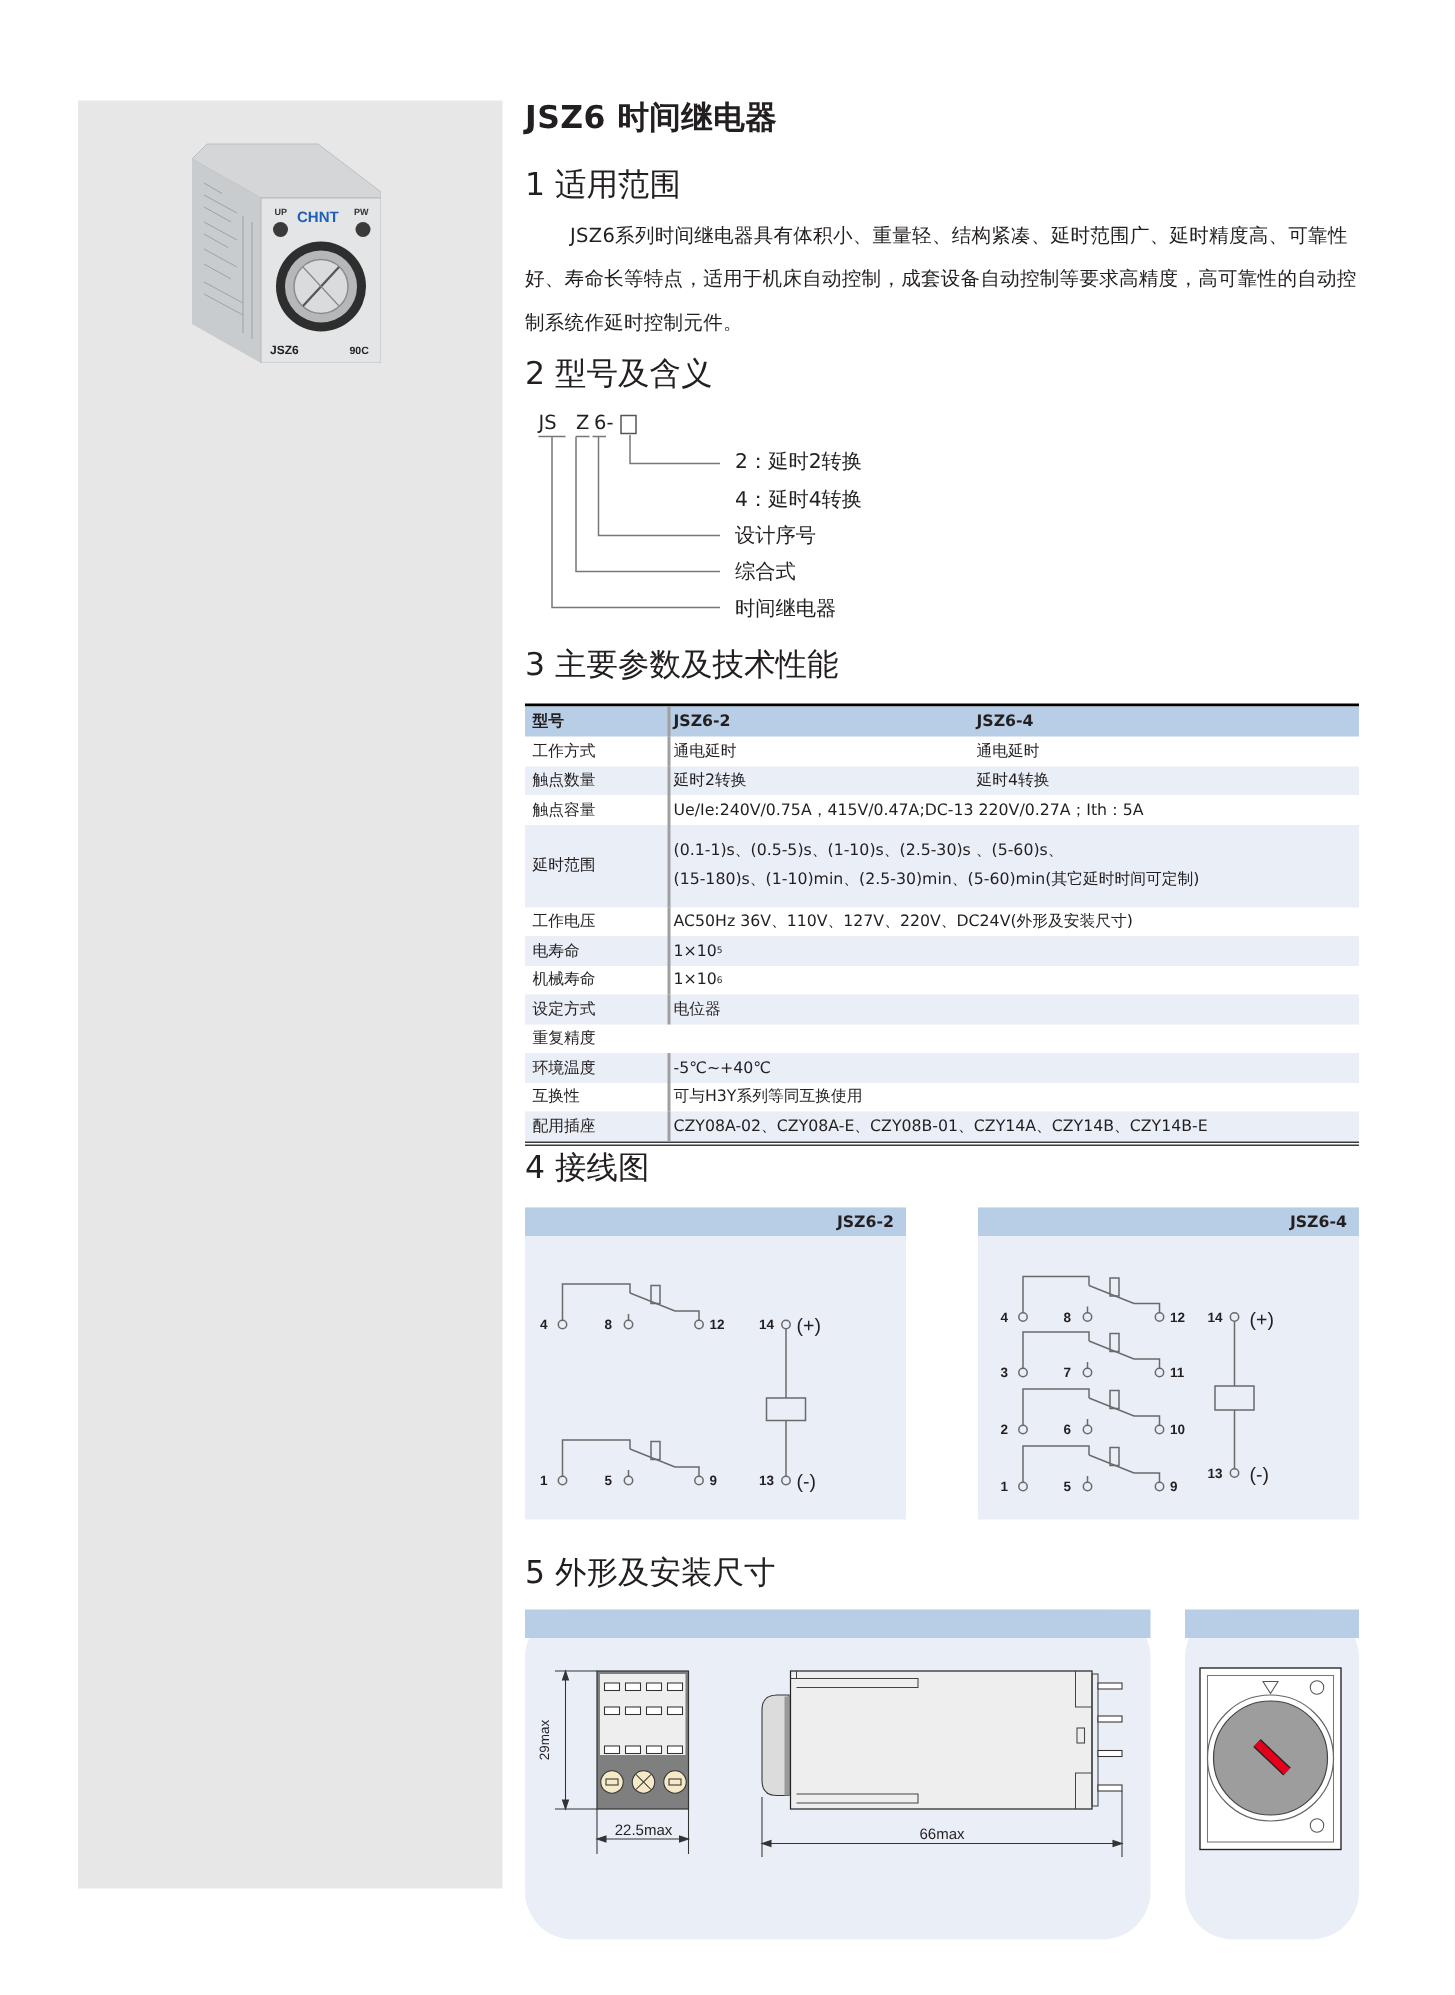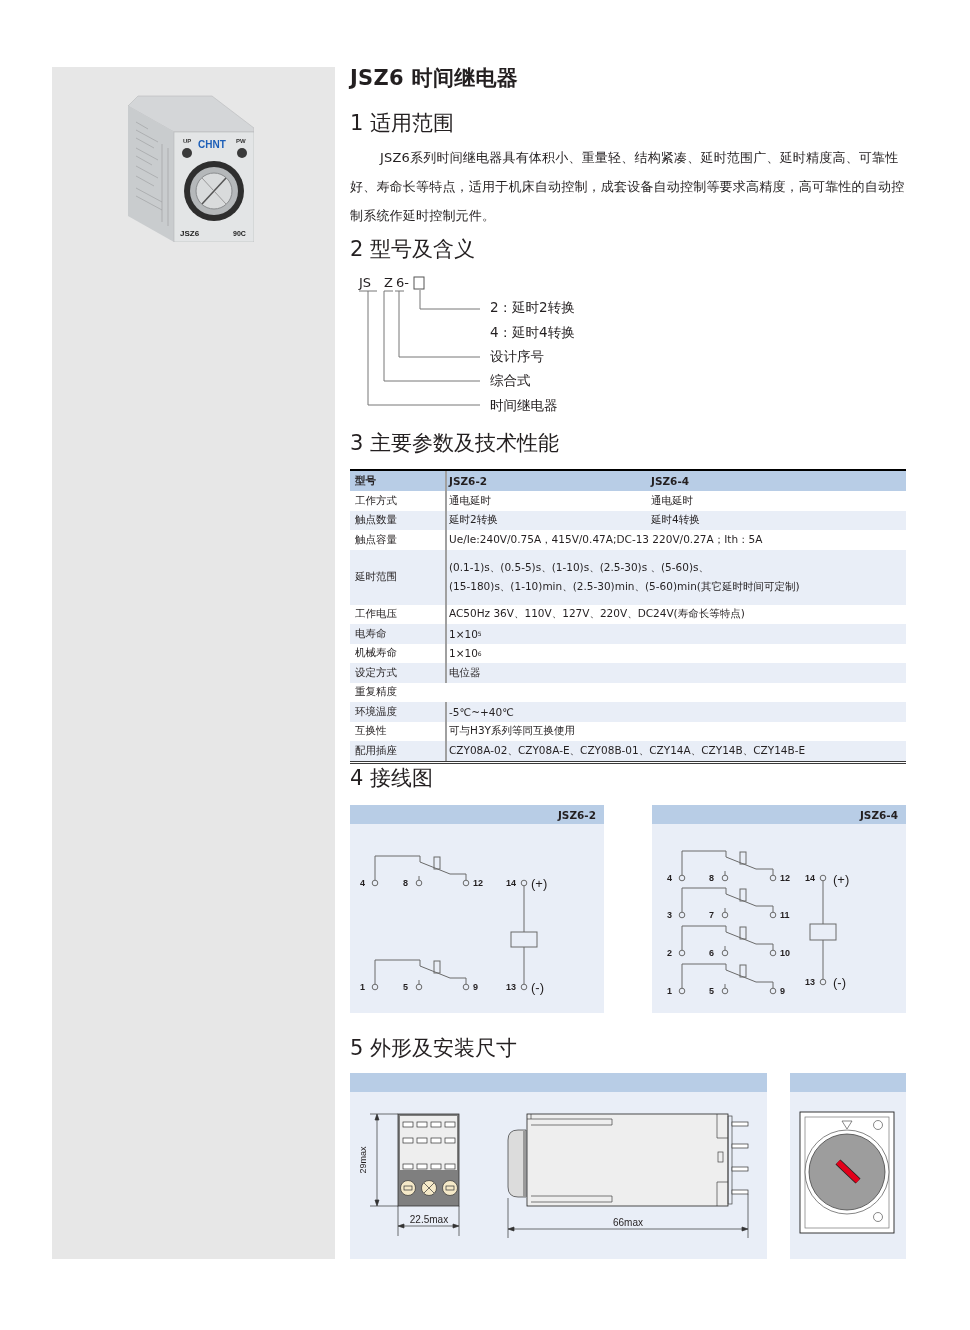--- a/index.html
+++ b/index.html
@@ -30,21 +30,21 @@
   .ptable .tall .c2 { flex-direction: column; align-items: flex-start; justify-content: center; line-height: 19px; }
   .ptable .bottom { border-top: 1.5px solid #3a3a3a; height: 3px; border-bottom: 1px solid #3a3a3a; }
   sup { font-size: 6px; vertical-align: 4px; }
 
   
   .wbox { position: absolute; top: 805px; width: 254px; height: 208px; background: #e9eef7; }
   .wbox .bar { height: 19px; background: #b8cde6; font-size: 10.5px; font-weight: bold; text-align: right; padding-right: 8px; line-height: 20px; }
   .wbox svg { position: absolute; left: 0; top: 19px; }
 
   
-  .dbox { position: absolute; top: 1073px; height: 186px; background: #e9eef7; }
+  .dbox { position: absolute; top: 1073px; height: 220px; background: #e9eef7; border-radius: 32px; }
   .dbox .bar { height: 19px; background: #b8cde6; }
   .dbox svg { position: absolute; left: 0; top: 19px; }
 </style>
 </head>
 <body>
 
 <div class="side-panel"></div>
 <svg class="product-photo" viewBox="0 0 126 150" width="126" height="150">
 
   <polygon points="0,14 10,4 84,4 126,36 126,40 46,40 0,14" fill="#d4d6d8" stroke="#b8babc" stroke-width="0.6"></polygon>
@@ -137,21 +137,21 @@
   </div>
   <div class="row alt tall">
     <div class="c1">延时范围</div>
     <div class="c2">
       <span>(0.1-1)s、(0.5-5)s、(1-10)s、(2.5-30)s 、(5-60)s、</span>
       <span>(15-180)s、(1-10)min、(2.5-30)min、(5-60)min(其它延时时间可定制)</span>
     </div>
   </div>
   <div class="row">
     <div class="c1">工作电压</div>
-    <div class="c2">AC50Hz  36V、110V、127V、220V、DC24V(寿命长等特点)</div>
+    <div class="c2">AC50Hz  36V、110V、127V、220V、DC24V(外形及安装尺寸)</div>
   </div>
   <div class="row alt">
     <div class="c1">电寿命</div>
     <div class="c2">
         <span>1×10</span>
         <sup>5</sup>
       </div>
   </div>
   <div class="row">
     <div class="c1">机械寿命</div>

